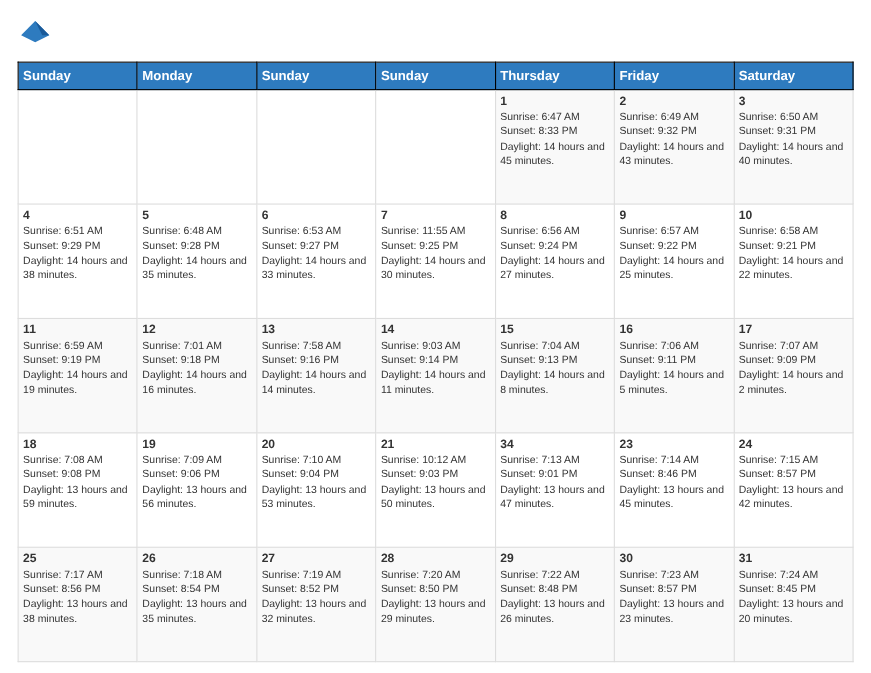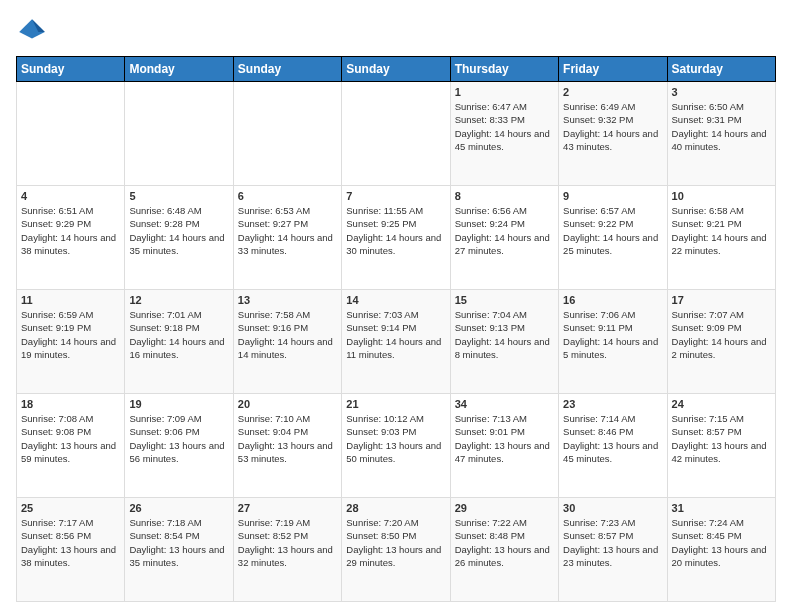--- a/index.html
+++ b/index.html
@@ -226,21 +226,21 @@
 Daylight: 14 hours and 16 minutes.</div>
             </td>
             <td>
               <span class="day-num">13</span>
               <div class="day-info">Sunrise: 7:58 AM
 Sunset: 9:16 PM
 Daylight: 14 hours and 14 minutes.</div>
             </td>
             <td>
               <span class="day-num">14</span>
-              <div class="day-info">Sunrise: 7:03 AM
+              <div class="day-info">Sunrise: 9:03 AM
 Sunset: 9:14 PM
 Daylight: 14 hours and 11 minutes.</div>
             </td>
             <td>
               <span class="day-num">15</span>
               <div class="day-info">Sunrise: 7:04 AM
 Sunset: 9:13 PM
 Daylight: 14 hours and 8 minutes.</div>
             </td>
             <td>

